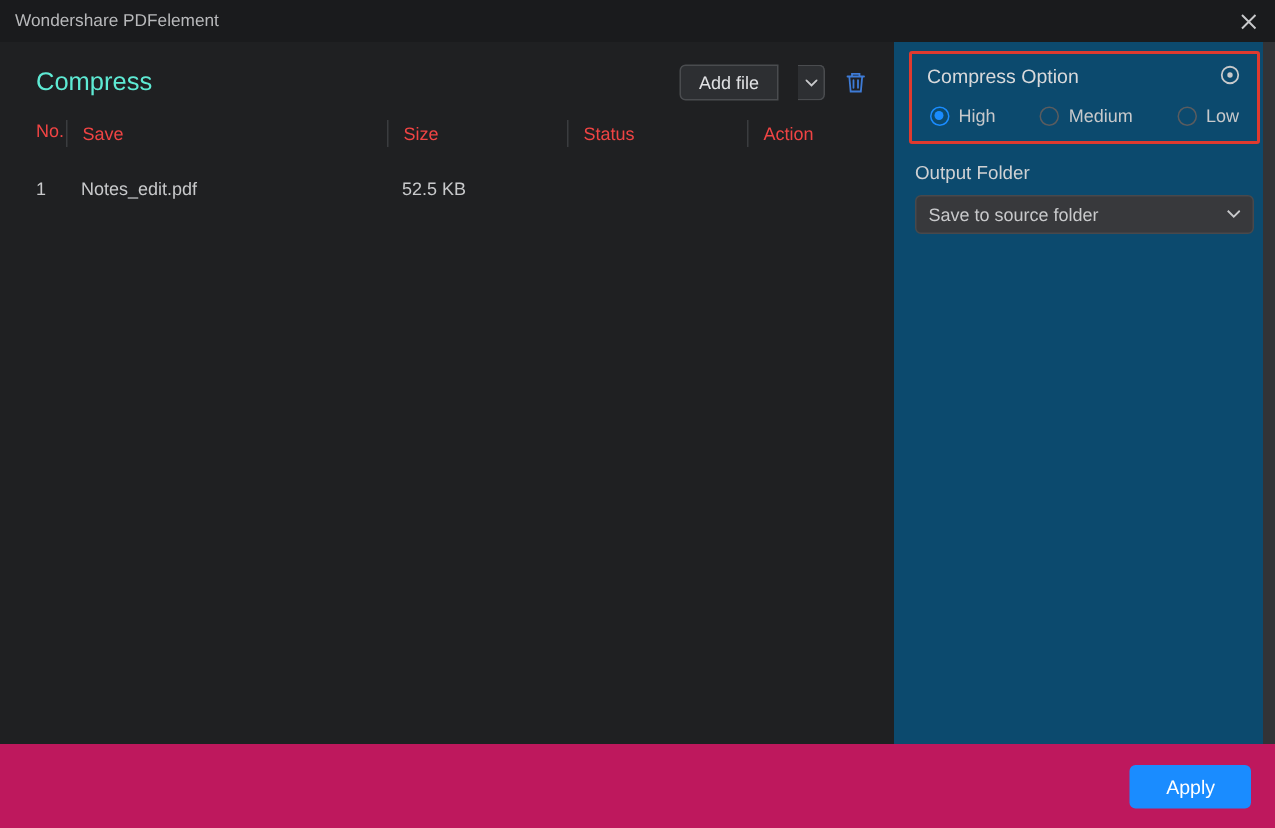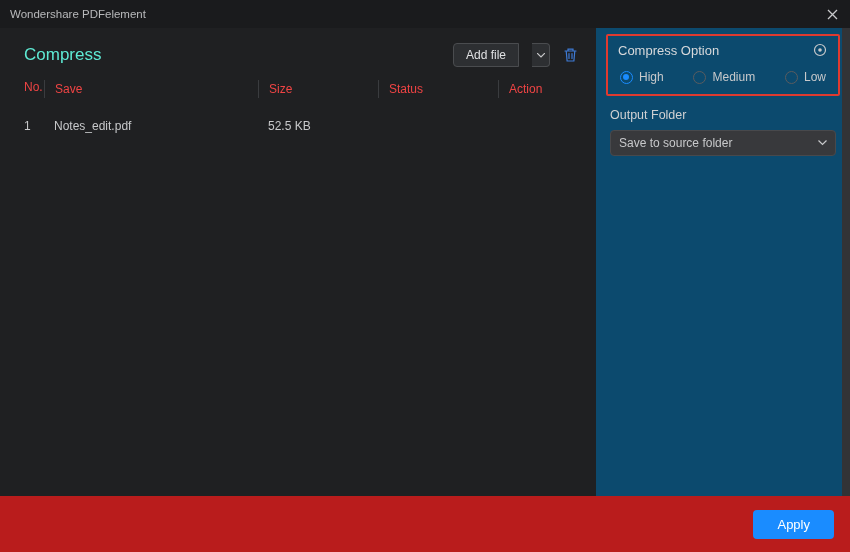--- a/index.html
+++ b/index.html
@@ -207,21 +207,21 @@
     font-size: 12px;
     color: #c8c9cb;
     cursor: pointer;
   }
   .footer {
     position: absolute;
     bottom: 0;
     left: 0;
     right: 0;
     height: 56px;
-    background: #b91c1c;
+    background: #be185d;
     display: flex;
     align-items: center;
     justify-content: flex-end;
     padding-right: 16px;
   }
   .apply-btn {
     background: #1a8cff;
     color: #fff;
     border: none;
     border-radius: 4px;

